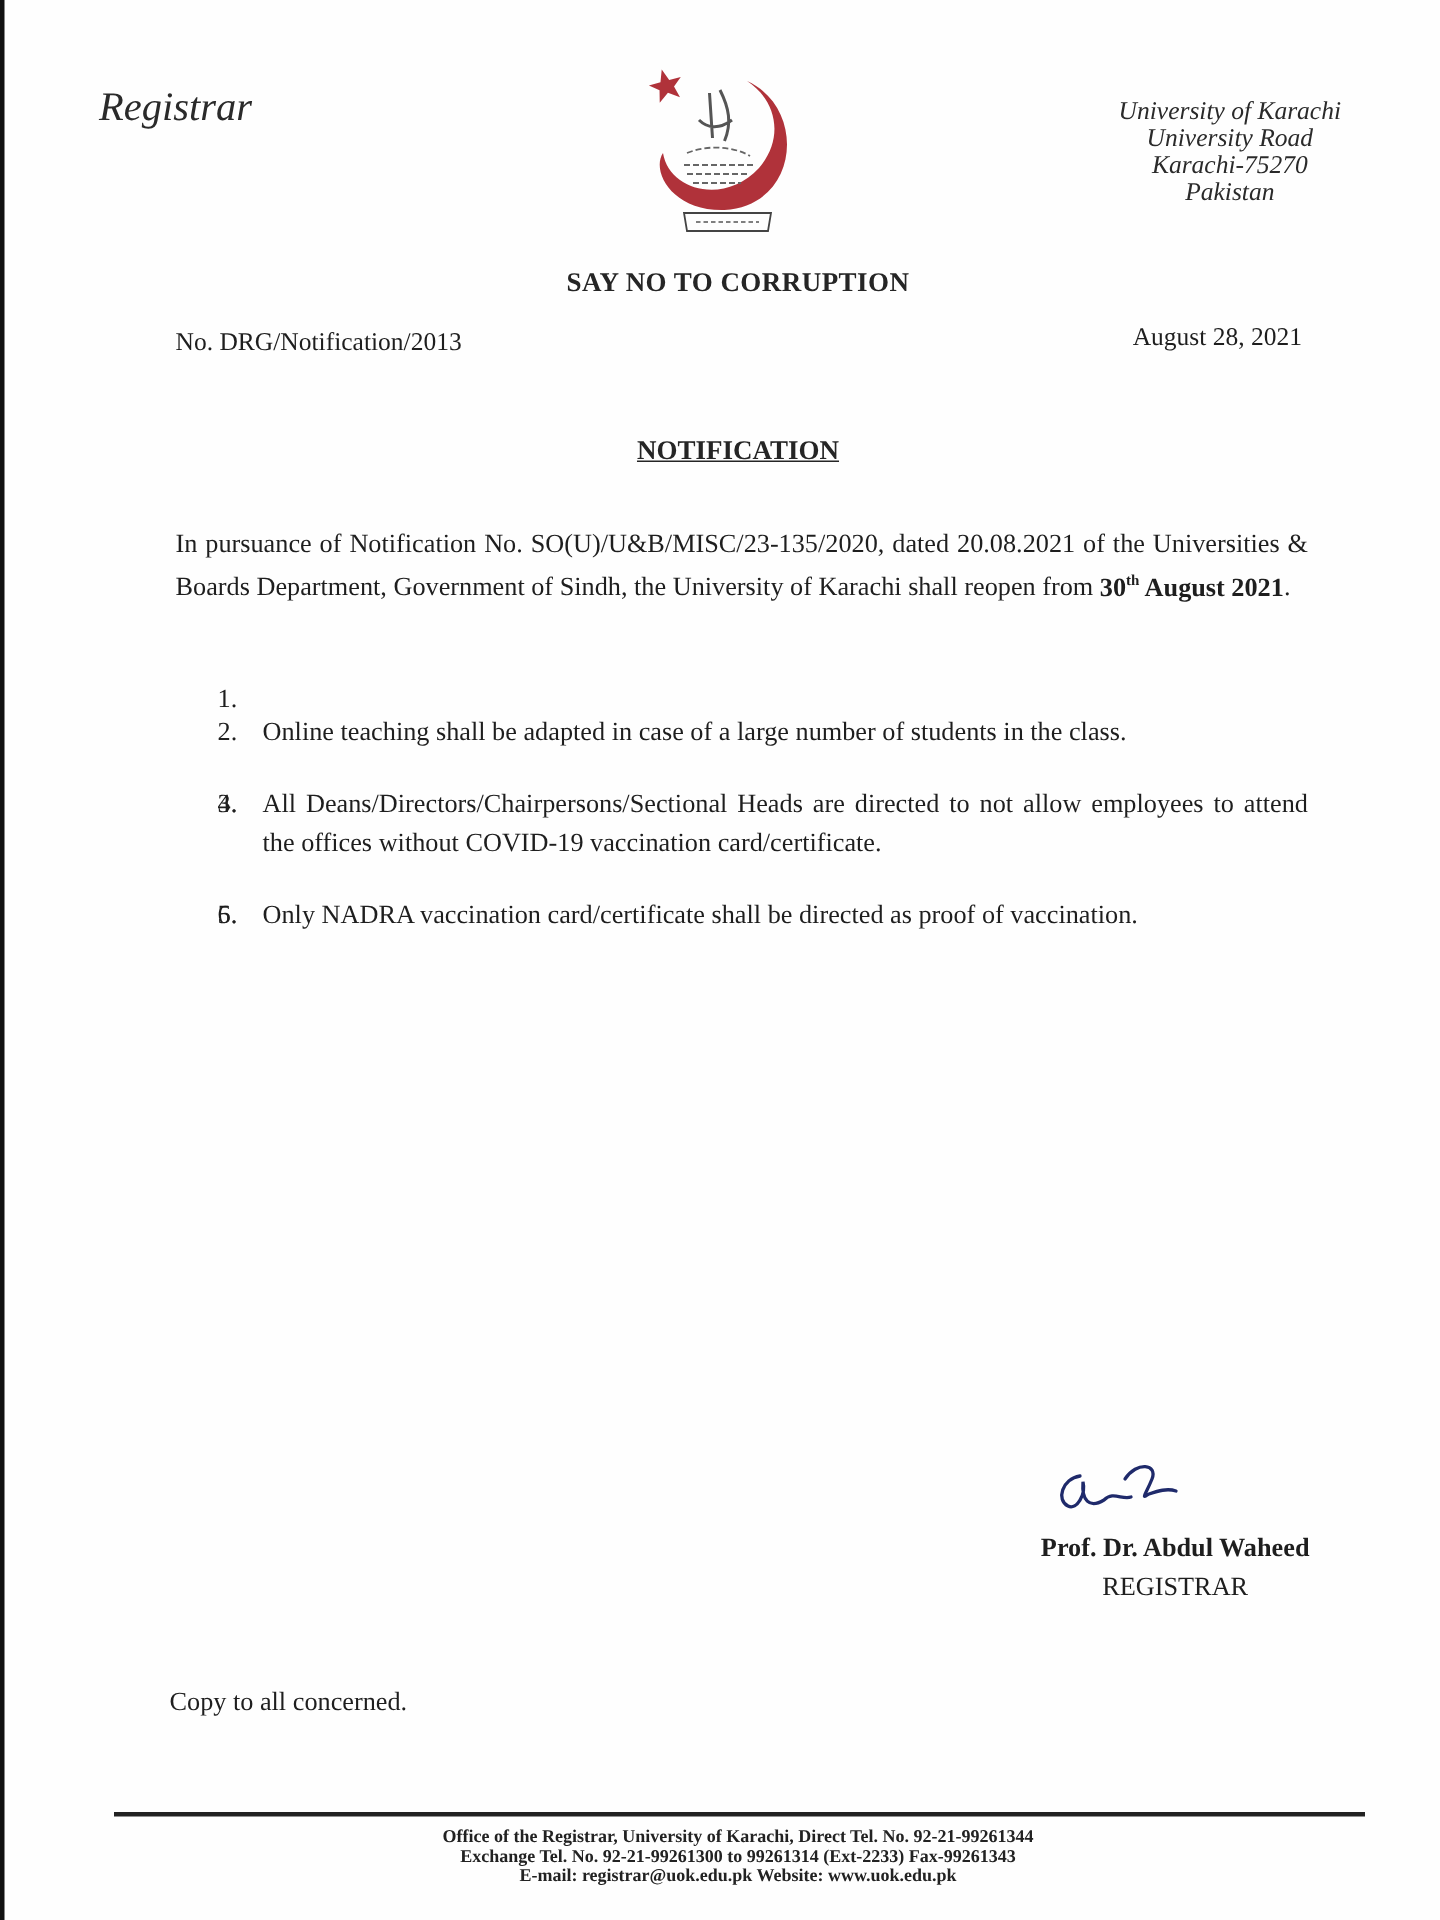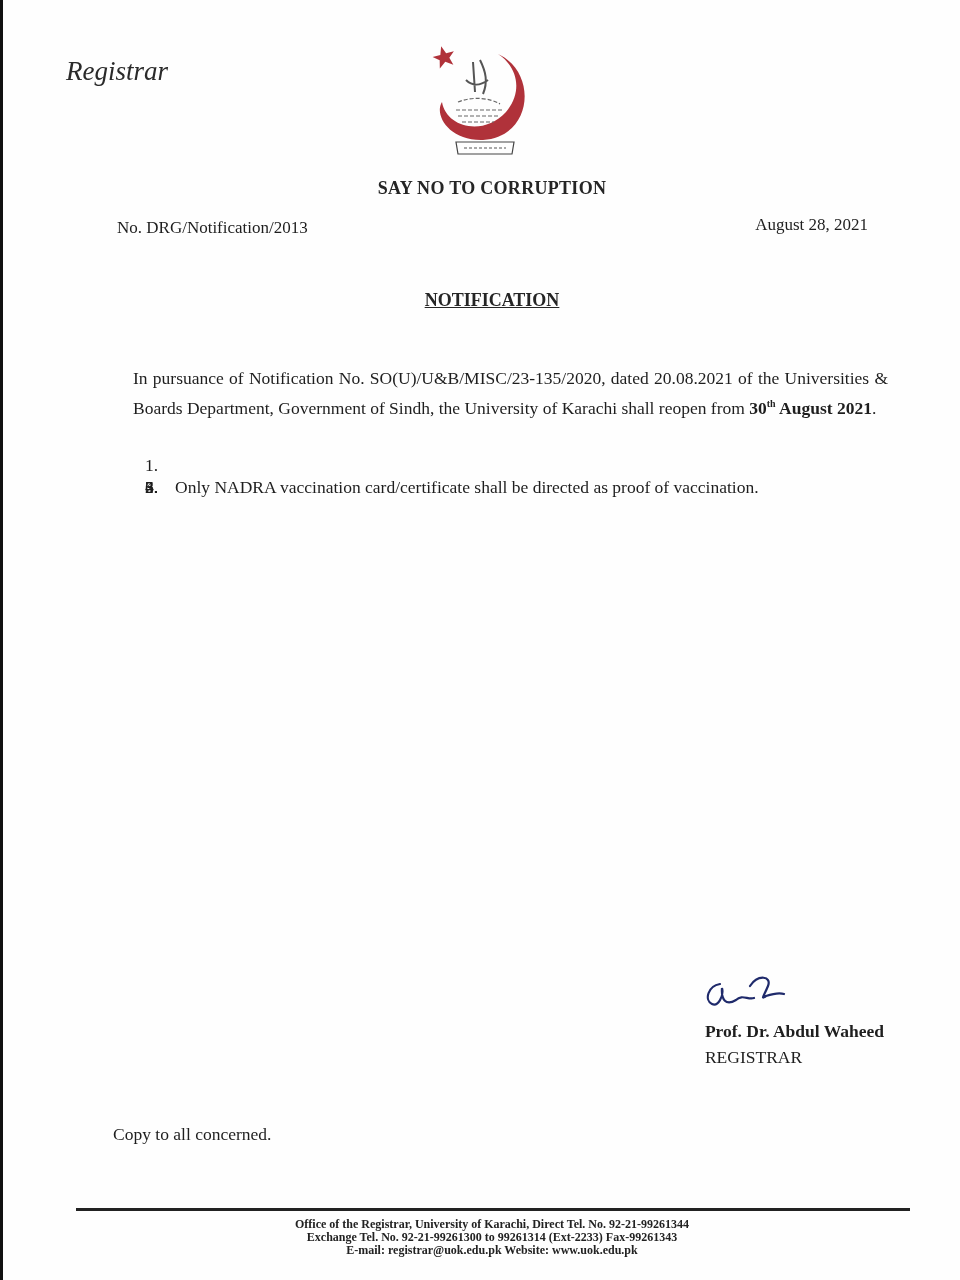--- a/index.html
+++ b/index.html
@@ -39,21 +39,21 @@
   .intro b { font-weight: bold; }
   .intro sup { font-size: 10px; }
   ol.points {
     position: absolute; left: 145px; width: 727px; top: 452px;
     margin: 0; padding: 0; list-style: none; font-size: 17.5px; line-height: 26px;
   }
   ol.points li { position: relative; padding-left: 30px; text-align: justify; }
   ol.points li .num { position: absolute; left: 0; top: 0; }
   .approval { position: absolute; left: 117px; top: 912px; font-size: 17.5px; }
   .signature { position: absolute; left: 702px; top: 970px; width: 110px; height: 45px; }
-  .signer { position: absolute; right: 76px; top: 1018px; font-size: 17.5px; line-height: 26px; }
+  .signer { position: absolute; right: 87px; top: 1018px; text-align: center; font-size: 17.5px; line-height: 26px; }
   .signer .name { font-weight: bold; }
   .copy { position: absolute; left: 113px; top: 1124px; font-size: 17.5px; }
   .footer-rule { position: absolute; left: 76px; top: 1208px; width: 834px; height: 3px; background: #222; }
   .footer {
     position: absolute; left: 0; width: 984px; top: 1218px; text-align: center;
     font-size: 12px; line-height: 13px; font-weight: bold; color: #222;
   }
 </style>
 </head>
 <body>
@@ -66,35 +66,41 @@
 
   <svg class="logo" viewBox="0 0 110 120">
     <polygon points="16,4 19,12 27,12 21,17 23,25 16,20 9,25 11,17 5,12 13,12" fill="#b0323a" transform="rotate(-15 16 15)"></polygon>
     <path d="M70,12 C110,30 105,95 55,98 C20,99 6,72 14,60 C18,85 55,95 78,70 C95,50 90,25 70,12 Z" fill="#b0323a"></path>
     <path d="M45,20 L47,50 M52,18 C58,30 60,40 55,52 M38,38 C44,44 52,44 60,38" stroke="#555" stroke-width="2" fill="none"></path>
     <path d="M30,60 C45,54 62,56 72,62 M28,68 L74,68 M30,74 L70,74 M34,80 L66,80" stroke="#666" stroke-width="1.2" fill="none" stroke-dasharray="4 2"></path>
     <path d="M28,100 L86,100 L84,112 L30,112 Z" fill="none" stroke="#444" stroke-width="1.2"></path>
     <path d="M36,106 L78,106" stroke="#555" stroke-width="1" stroke-dasharray="3 2"></path>
   </svg>
 
+  <div class="address">
+    <div>University of Karachi</div>
+    <div>University Road</div>
+    <div>Karachi-75270</div>
+    <div>Pakistan</div>
+  </div>
 
   <div class="slogan">SAY NO TO CORRUPTION</div>
 
   <div class="ref-no">No. DRG/Notification/2013</div>
   <div class="date">August 28, 2021</div>
 
   <div class="heading">NOTIFICATION</div>
 
-  <p class="intro" style="margin:16px;"><span>In pursuance of Notification No. SO(U)/U&amp;B/MISC/23-135/2020, dated 20.08.2021 of the Universities &amp; Boards Department, Government of Sindh, the University of Karachi shall reopen from </span><b><span>30</span><sup>th</sup><span> August 2021</span></b><span>.</span></p>
+  <p class="intro" style="margin:0;"><span>In pursuance of Notification No. SO(U)/U&amp;B/MISC/23-135/2020, dated 20.08.2021 of the Universities &amp; Boards Department, Government of Sindh, the University of Karachi shall reopen from </span><b><span>30</span><sup>th</sup><span> August 2021</span></b><span>.</span></p>
 
   <ol class="points">
     <li style="margin-bottom:22px;"><span class="num">1.</span></li>
-    <li style="margin-bottom:22px;"><span class="num">2.</span></li>
+    <li style="margin-bottom:22px;"><span class="num">2.</span><span>Online teaching shall be adapted in case of a large number of students in the class.</span></li>
     <li style="margin-bottom:22px;"><span class="num">3.</span></li>
-    <li style="margin-bottom:22px;"><span class="num">4.</span></li>
+    <li style="margin-bottom:22px;"><span class="num">4.</span><span>All Deans/Directors/Chairpersons/Sectional Heads are directed to not allow employees to attend the offices without COVID-19 vaccination card/certificate.</span></li>
     <li style="margin-bottom:22px;"><span class="num">5.</span></li>
     <li><span class="num">6.</span><span>Only NADRA vaccination card/certificate shall be directed as proof of vaccination.</span></li>
   </ol>
 
 
   <svg class="signature" viewBox="0 0 110 45">
     <path d="M18,14 C6,16 2,30 10,34 C16,37 22,26 20,18 C19,30 24,36 34,30 C40,24 46,30 52,28
              M48,16 C56,4 70,6 66,16 C62,26 58,30 64,26 C70,24 76,22 82,24" stroke="#1f2a6b" stroke-width="2.2" fill="none" stroke-linecap="round"></path>
   </svg>
 

